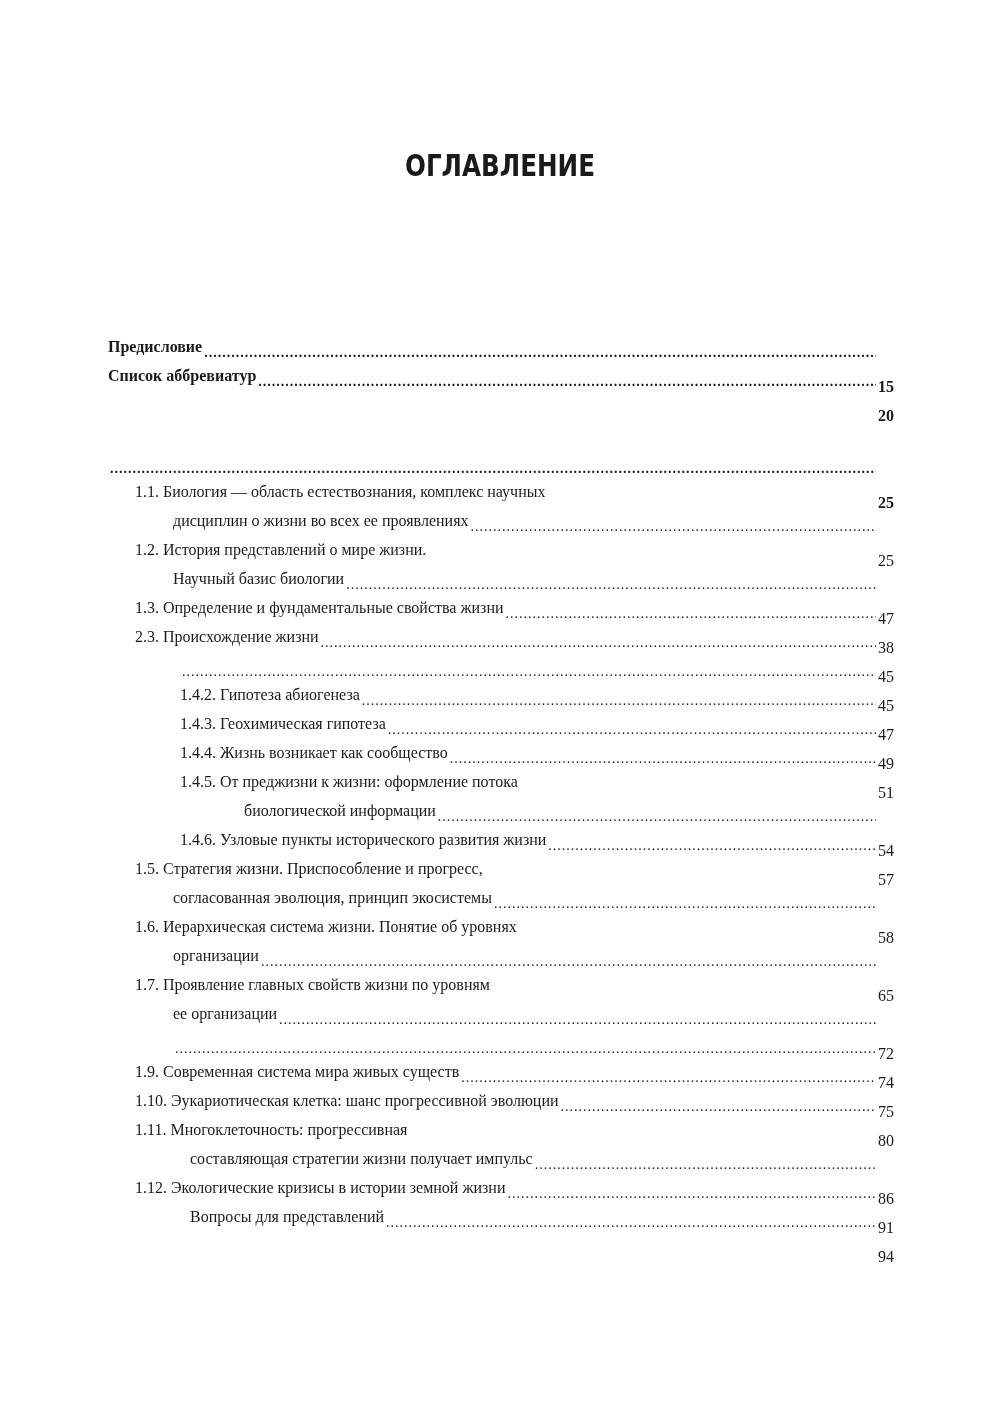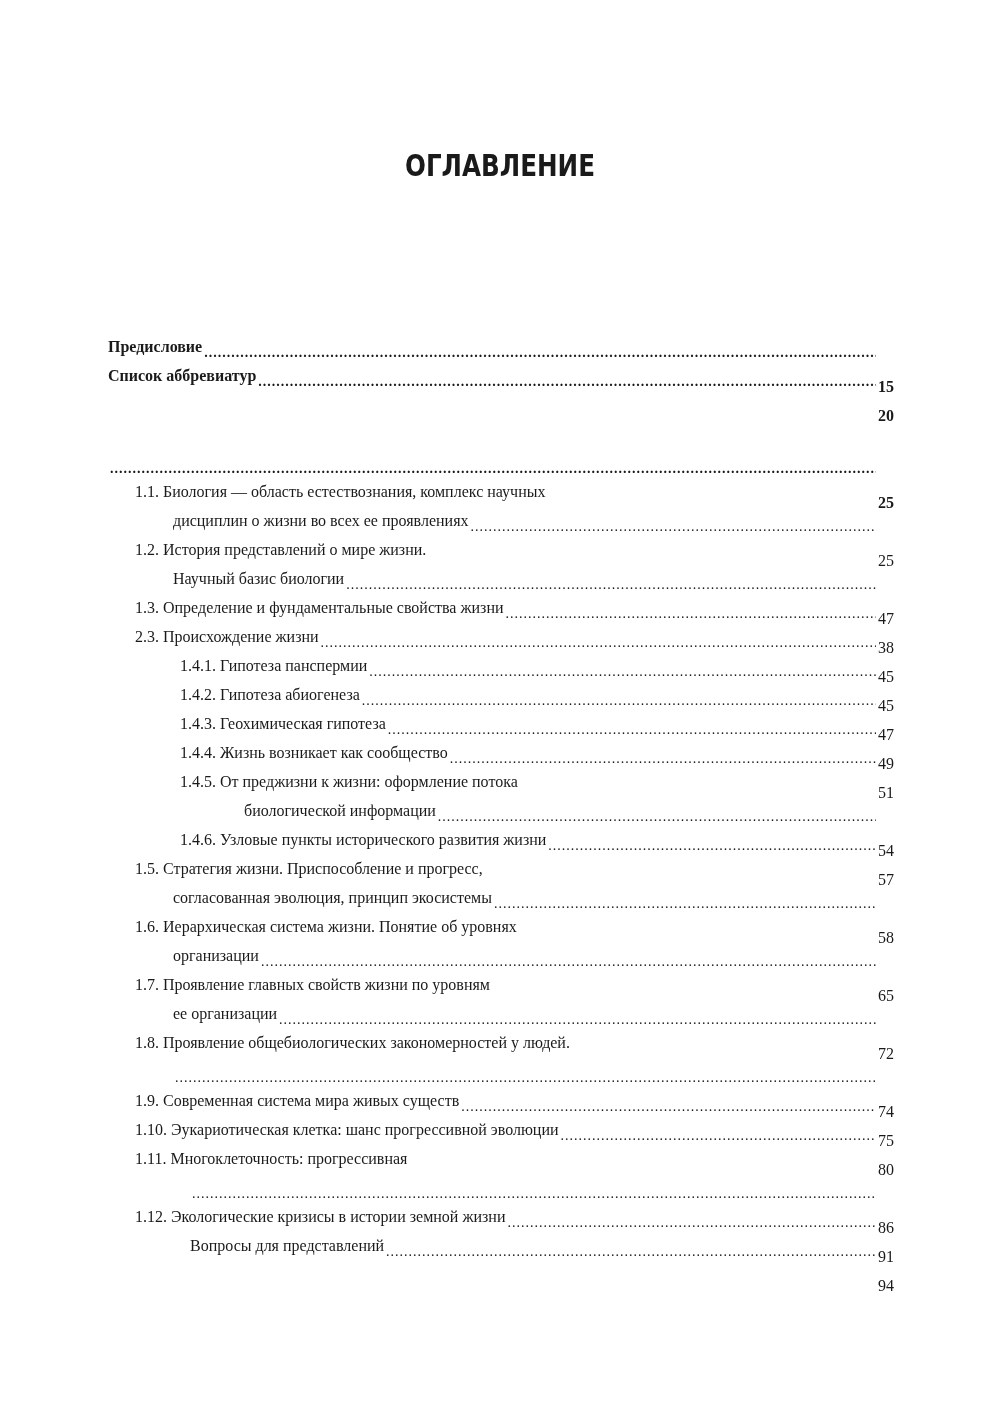--- a/index.html
+++ b/index.html
@@ -87,21 +87,20 @@
     <span class="page">38</span>
   </div>
 
   <div class="row i1">
     <span class="txt">2.3. Происхождение жизни</span>
     <span class="leader"></span>
     <span class="page">45</span>
   </div>
 
   <div class="row i2">
-    <span class="txt">1.4.1. Гипотеза панспермии</span>
     <span class="leader"></span>
     <span class="page">45</span>
   </div>
 
   <div class="row i2">
     <span class="txt">1.4.2. Гипотеза абиогенеза</span>
     <span class="leader"></span>
     <span class="page">47</span>
   </div>
 
@@ -152,23 +151,20 @@
 
   <div class="row plain i1">
     <span class="txt">1.7. Проявление главных свойств жизни по уровням</span>
   </div>
   <div class="row i1c">
     <span class="txt">ее организации</span>
     <span class="leader"></span>
     <span class="page">72</span>
   </div>
 
-  <div class="row plain i1">
-    <span class="txt">1.8. Проявление общебиологических закономерностей у людей.</span>
-  </div>
   <div class="row i1c">
     <span class="leader"></span>
     <span class="page">74</span>
   </div>
 
   <div class="row i1">
     <span class="txt">1.9. Современная система мира живых существ</span>
     <span class="leader"></span>
     <span class="page">75</span>
   </div>
@@ -176,20 +172,21 @@
   <div class="row i1">
     <span class="txt">1.10. Эукариотическая клетка: шанс прогрессивной эволюции</span>
     <span class="leader"></span>
     <span class="page">80</span>
   </div>
 
   <div class="row plain i1">
     <span class="txt">1.11. Многоклеточность: прогрессивная</span>
   </div>
   <div class="row i1q">
+    <span class="txt">составляющая стратегии жизни получает импульс</span>
     <span class="leader"></span>
     <span class="page">86</span>
   </div>
 
   <div class="row i1">
     <span class="txt">1.12. Экологические кризисы в истории земной жизни</span>
     <span class="leader"></span>
     <span class="page">91</span>
   </div>
 

